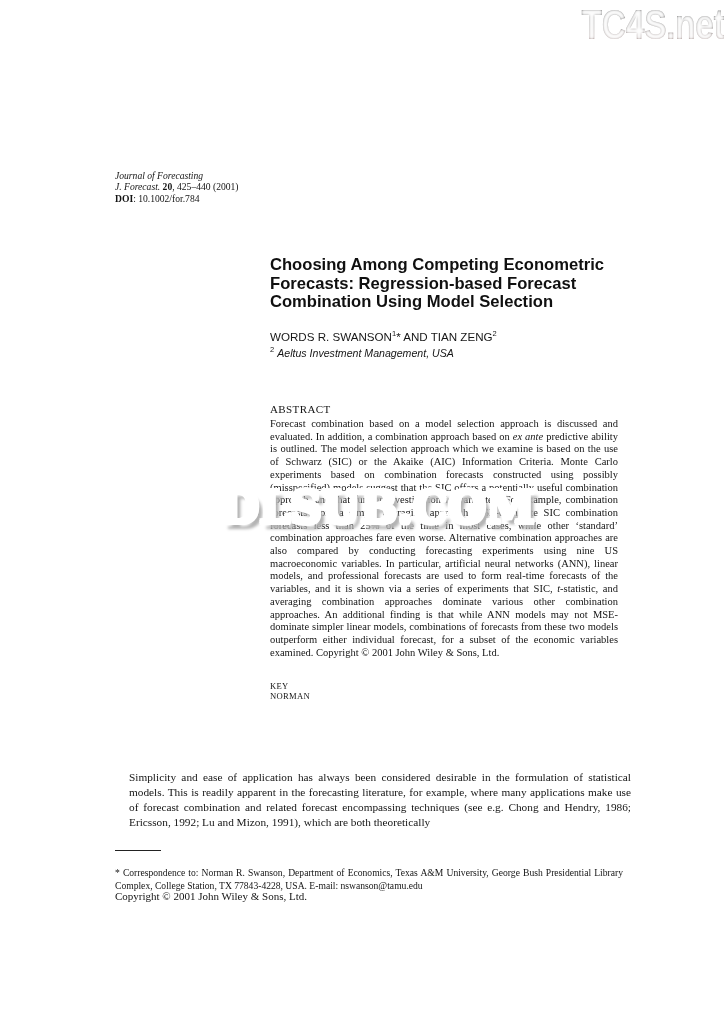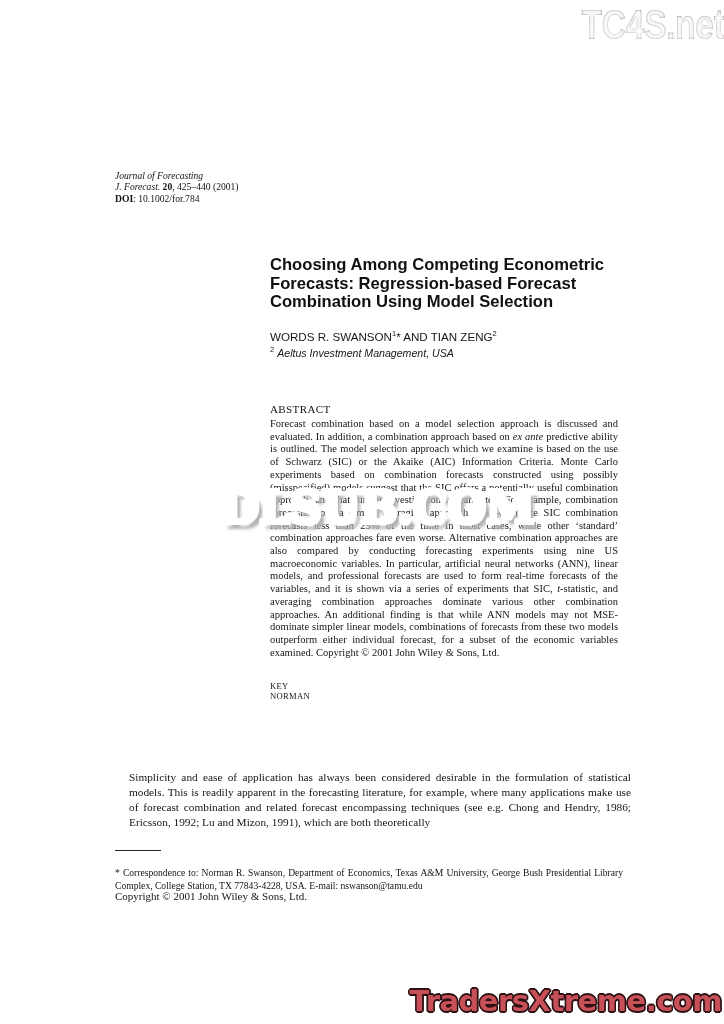--- a/index.html
+++ b/index.html
@@ -174,15 +174,14 @@
   <div class="intro-para">Simplicity and ease of application has always been considered desirable in the formulation of statistical models. This is readily apparent in the forecasting literature, for example, where many applications make use of forecast combination and related forecast encompassing techniques (see e.g. Chong and Hendry, 1986; Ericsson, 1992; Lu and Mizon, 1991), which are both theoretically</div>
 
   <div class="fn-rule"></div>
 
   <div class="footnote">* Correspondence to: Norman R. Swanson, Department of Economics, Texas A&amp;M University, George Bush Presidential Library Complex, College Station, TX 77843-4228, USA. E-mail: nswanson@tamu.edu</div>
 
   <div class="copyright">Copyright © 2001 John Wiley &amp; Sons, Ltd.</div>
 
   <div class="wm-tc4s">TC4S.net</div>
   <div class="wm-dlsub">DLSUB.COM</div>
-  <div class="wm-traders">TradersXtreme.com</div>
 
 </div>
 
 </body></html>

